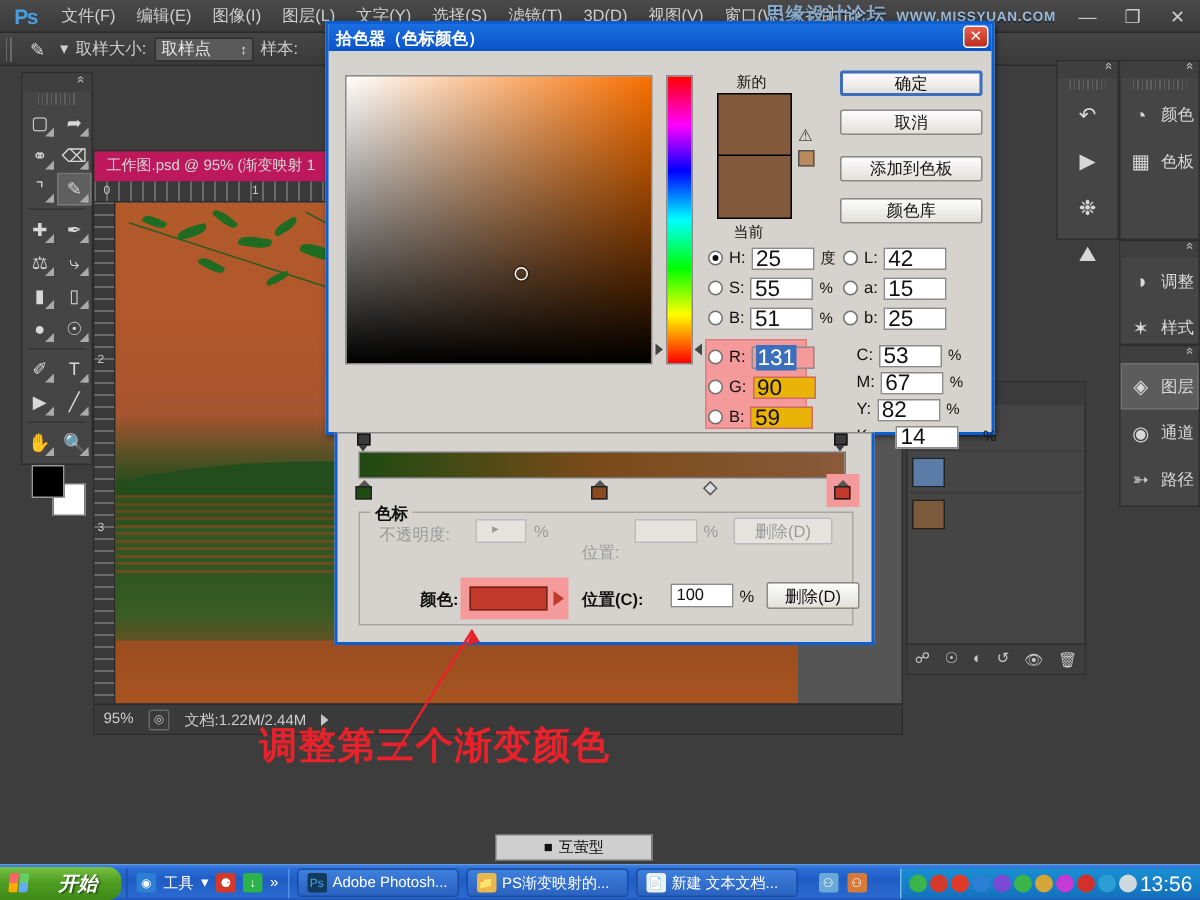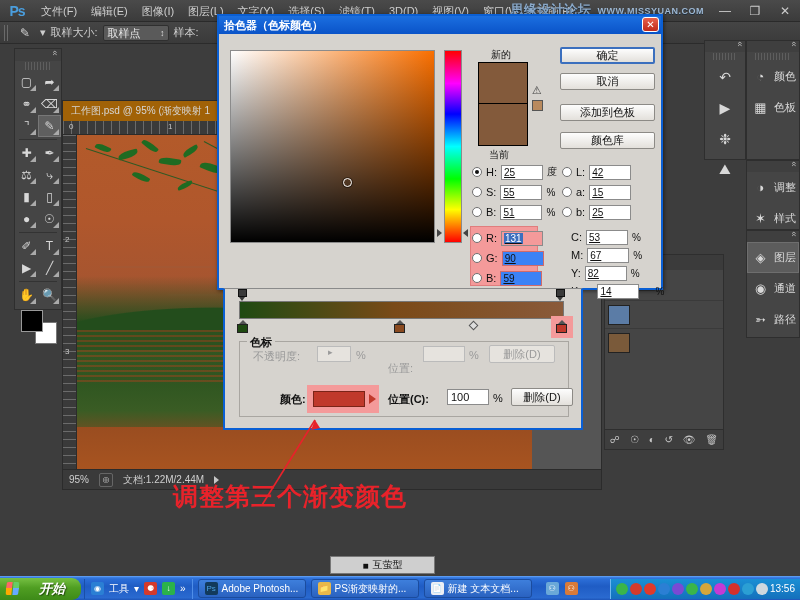--- a/index.html
+++ b/index.html
@@ -89,21 +89,21 @@
   
   .doc-window {
     position: absolute; left: 62px; top: 100px; width: 540px; height: 390px;
     background: #434343; border: 1px solid #2b2b2b;
   }
   .doc-tabbar {
     height: 20px; background: #3a3a3a; display: flex; align-items: center;
     border-bottom: 1px solid #2b2b2b;
   }
   .doc-tab {
-    background: #a16207; height: 20px; color: #d6d6d6; font-size: 10px;
+    background: #be185d; height: 20px; color: #d6d6d6; font-size: 10px;
     padding: 0 8px; line-height: 20px; border-right: 1px solid #2b2b2b;
     max-width: 180px; overflow: hidden; white-space: nowrap;
   }
   .doc-rulerh {
     position: absolute; left: 0; top: 20px; height: 14px; right: 0;
     background: #3a3a3a; border-bottom: 1px solid #2b2b2b;
     background-image: repeating-linear-gradient(90deg,#6b6b6b 0 1px, transparent 1px 8px);
     color:#bbb; font-size: 8px;
   }
   .doc-rulerh span { position:absolute; top:1px; color:#c8c8c8; }
@@ -258,25 +258,24 @@
 
   .fld-group { position:absolute; font-size:11px; color:#111; }
   .radio {
     width:10px;height:10px;border:1px solid #707070;border-radius:50%;
     background:#fff; display:inline-block; vertical-align:middle; position:relative;
   }
   .radio.on:after{content:"";position:absolute;left:2px;top:2px;width:4px;height:4px;
     border-radius:50%;background:#111;}
   .tbox {
     background:#fff; border:1px solid #8b8b8b; height:15px; width:42px;
-    font-size:10px; color:#111; padding:0 2px; line-height:14px; display:inline-block;
+    font-size:15px; color:#111; padding:0 2px; line-height:14px; display:inline-block;
     vertical-align:middle;
-    text-decoration:underline;
-  }
-  .tbox.hl { background:#3b82f6; border-color:#d06a6a; }
+  }
+  .tbox.hl { background:#eab308; border-color:#d06a6a; }
   .tbox.sel-txt { background:#f49a9a; }
   .tbox.sel-txt span { background:#3b6fbe; color:#fff; padding:0 1px; }
   .unit { font-size:10px; color:#111; }
   .rgb-highlight {
     position:absolute; left:438px; top:196px; width:66px; height:58px;
     background:#f49a9a; border:1px solid #e07d7d;
   }
   .webonly { position:absolute; left:229px; top:267px; font-size:10px; color:#111;
     display:flex; align-items:center; gap:4px; }
   .chk { width:10px;height:10px;border:1px solid #707070;background:#fff;display:inline-block;}
@@ -376,21 +375,21 @@
   }
   .tb-task {
     height:19px; margin-left:5px; padding:0 6px; min-width:108px;
     background: linear-gradient(#3e7fdc,#2a62c0); border:1px solid #1b4c9e;
     border-radius:3px; color:#fff; font-size:10px; display:flex; align-items:center;
     gap:4px; overflow:hidden; white-space:nowrap;
   }
   .tray {
     margin-left:auto; height:20px; display:flex; align-items:center; gap:2px;
     padding:0 5px; background: linear-gradient(#1a8fd4,#1470bc);
-    border-left:1px solid #6fb8f0; color:#fff; font-size:10px;
+    border-left:1px solid #6fb8f0; color:#fff; font-size:14px;
   }
   .tray-ic { width:12px;height:12px; border-radius:50%; }
   .tiny-ic {
     width:13px;height:13px;border-radius:2px;display:flex;align-items:center;
     justify-content:center;font-size:8px;color:#fff;
   }
   .float-tool {
     position:absolute; left:330px; top:556px; width:105px; height:18px;
     background:#cfcfcf; border:1px solid #777;
     display:flex; align-items:center; justify-content:center;

